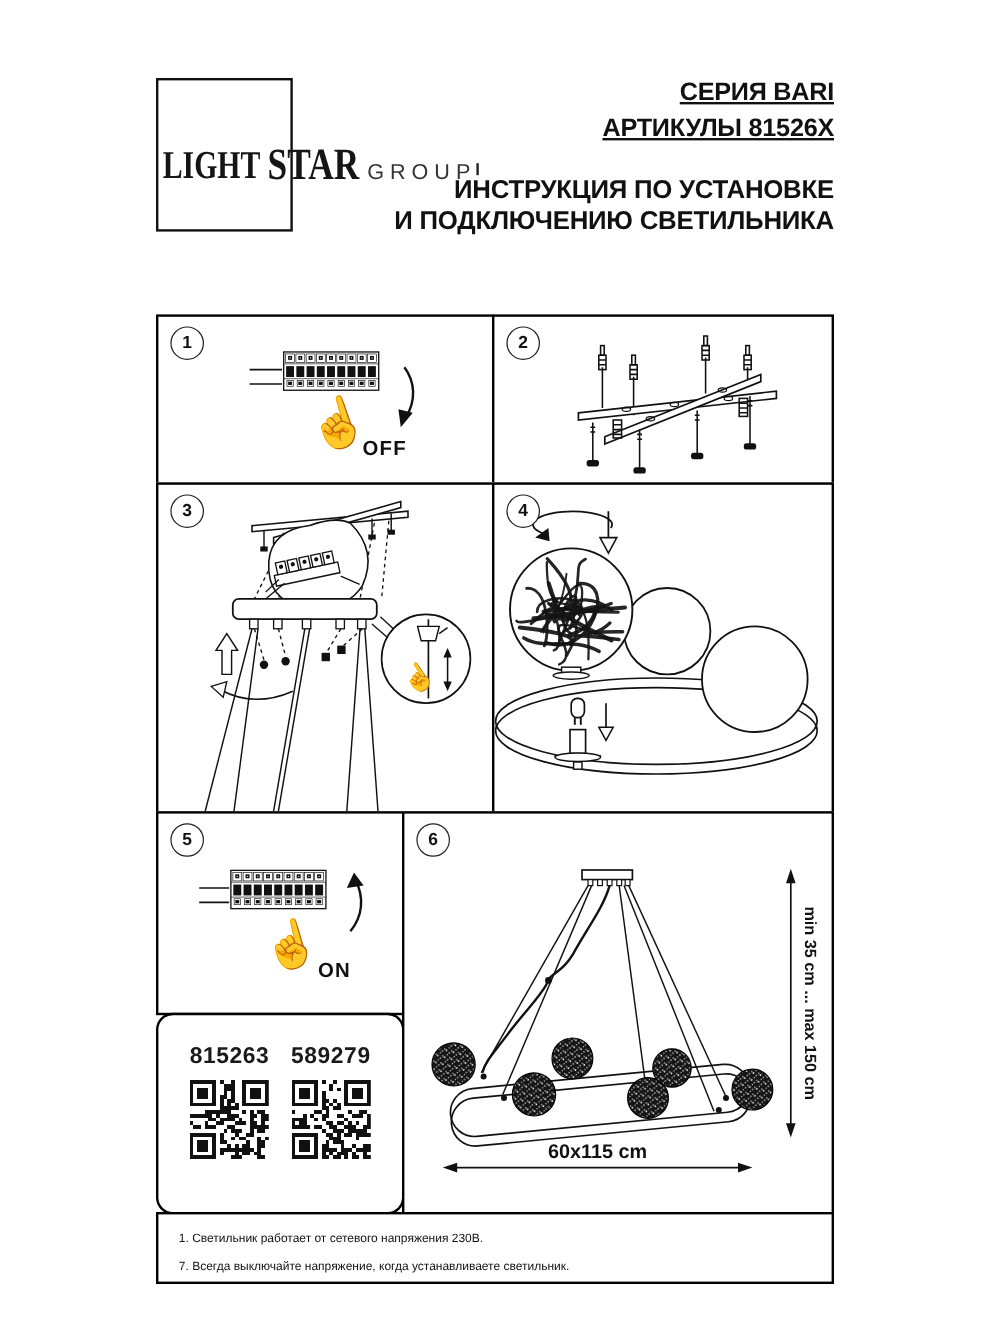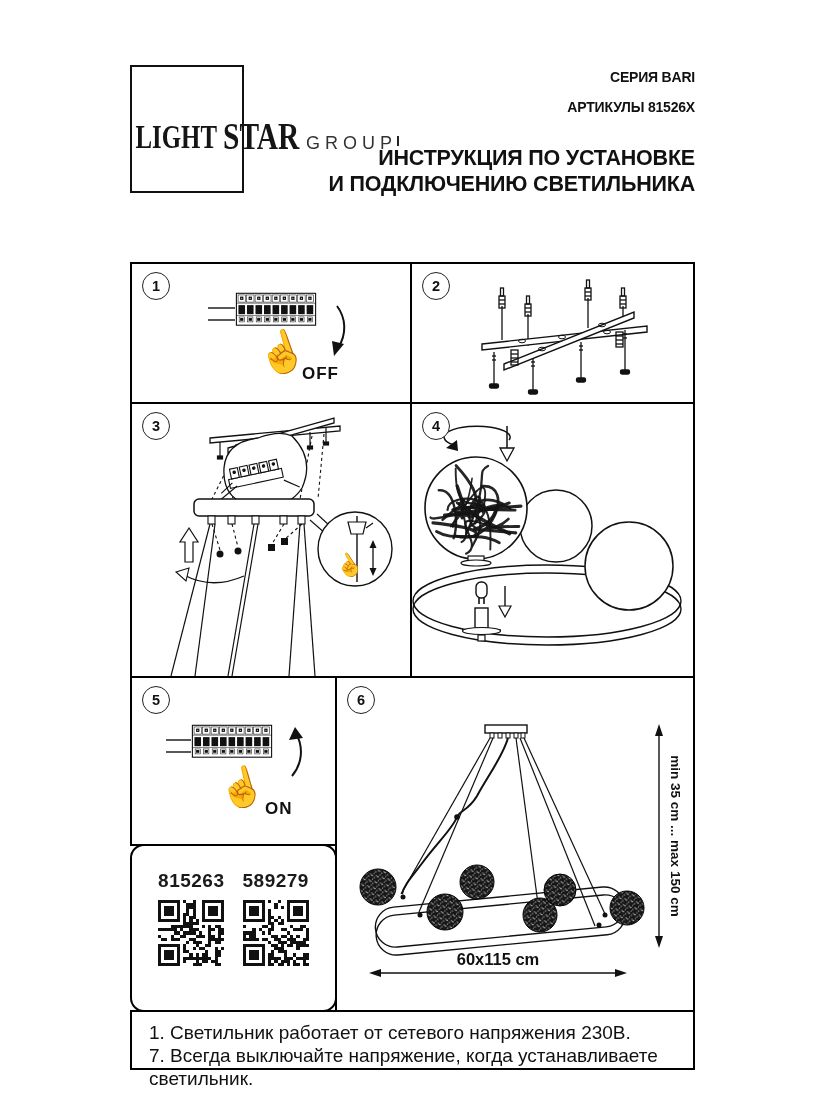--- a/index.html
+++ b/index.html
@@ -12,28 +12,28 @@
   svg{font-family:"Liberation Sans",sans-serif;}
   
   .logo{position:absolute;left:130px;top:65px;width:114px;height:128px;border:2px solid #111;box-sizing:border-box;
         display:flex;flex-direction:row;align-items:center;justify-content:flex-start;padding-top:16px;}
   .logo .l1{font-family:"Liberation Serif",serif;font-weight:bold;font-size:27px;line-height:26px;transform:scale(.92,1.22);letter-spacing:0;color:#151515;}
   .logo .l2{font-family:"Liberation Serif",serif;font-weight:bold;font-size:31px;line-height:30px;transform:scale(.95,1.2);color:#151515;}
   .logo .l3{font-size:18px;letter-spacing:5px;margin-top:13px;margin-left:5px;color:#333;}
   .flag{width:78px;height:8px;border:1px solid #222;margin-top:7px;display:flex;}
   .flag span{height:100%;}
   .titleblock{position:absolute;right:131px;top:62px;text-align:right;}
-  .titleblock .t1{font-size:14px;font-weight:700;line-height:30px;letter-spacing:-0.2px;}
+  .titleblock .t1{font-size:21px;font-weight:700;line-height:30px;letter-spacing:-0.2px;text-decoration:underline;}
   .titleblock .t2{margin-top:23px;font-size:21.5px;font-weight:700;line-height:26px;letter-spacing:-0.2px;}
   
   .qrcell{display:flex;align-items:flex-start;justify-content:center;gap:18px;padding-top:24px;border-radius:14px;}
   .qrblock{display:flex;flex-direction:column;align-items:center;}
   .qrblock .code{font-size:19px;font-weight:700;letter-spacing:.5px;color:#1a1a1a;margin-bottom:8px;}
   
-  .footer{padding:9px 17px;font-size:19px;line-height:23px;color:#111;}
+  .footer{padding:9px 17px;font-size:10px;line-height:23px;color:#111;}
 </style>
 </head>
 <body>
 
 <div class="page">
 
   <svg style="position:absolute;width:0;height:0" aria-hidden="true">
     <defs>
       <symbol id="sym-breaker" viewBox="0 0 160 72">
         <rect x="8" y="6" width="144" height="58" fill="#fff" stroke="#111" stroke-width="2"></rect>

